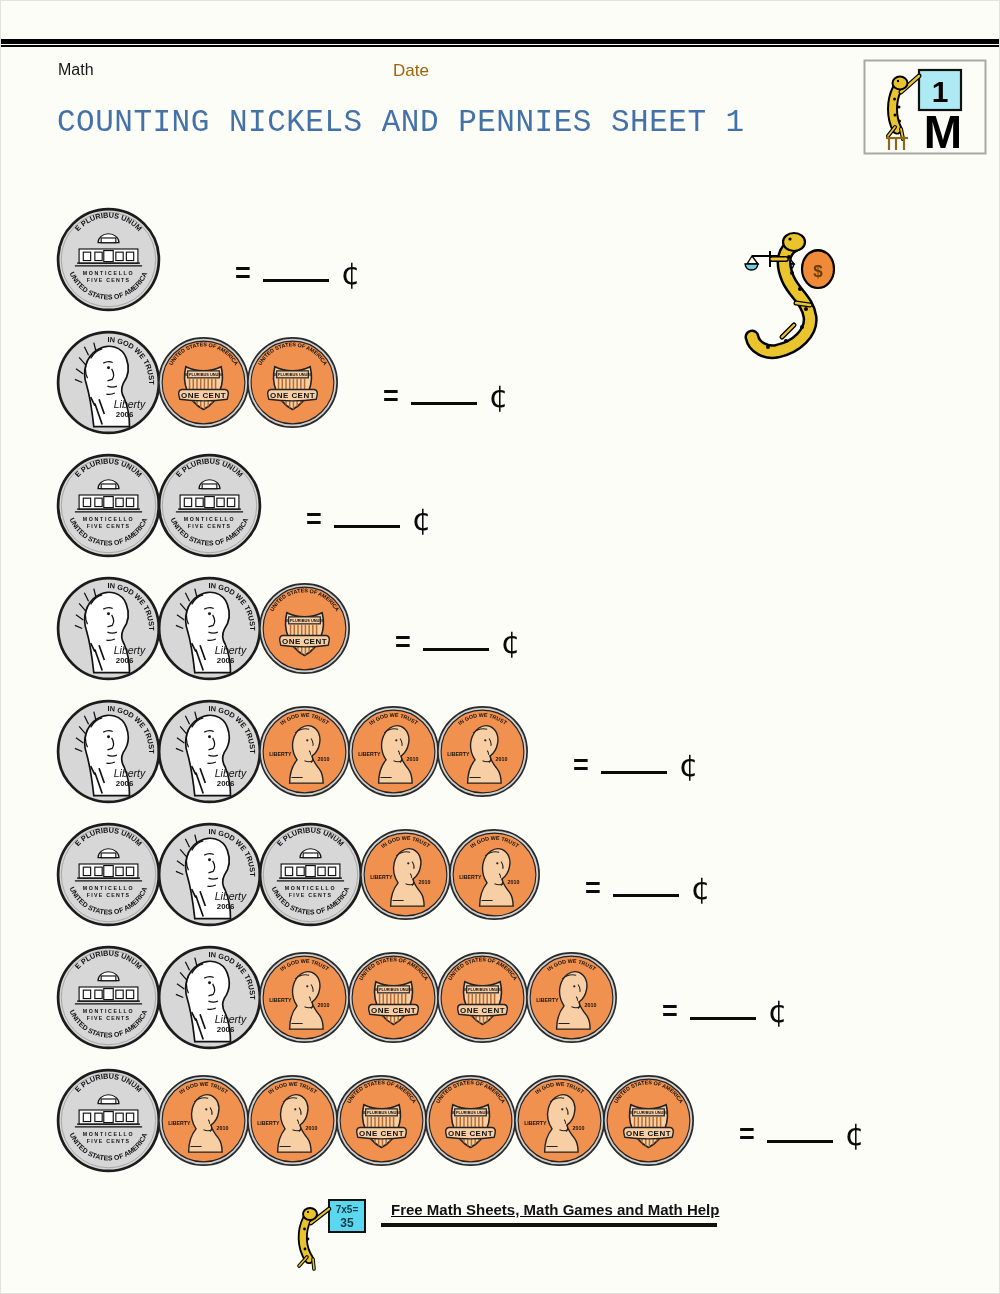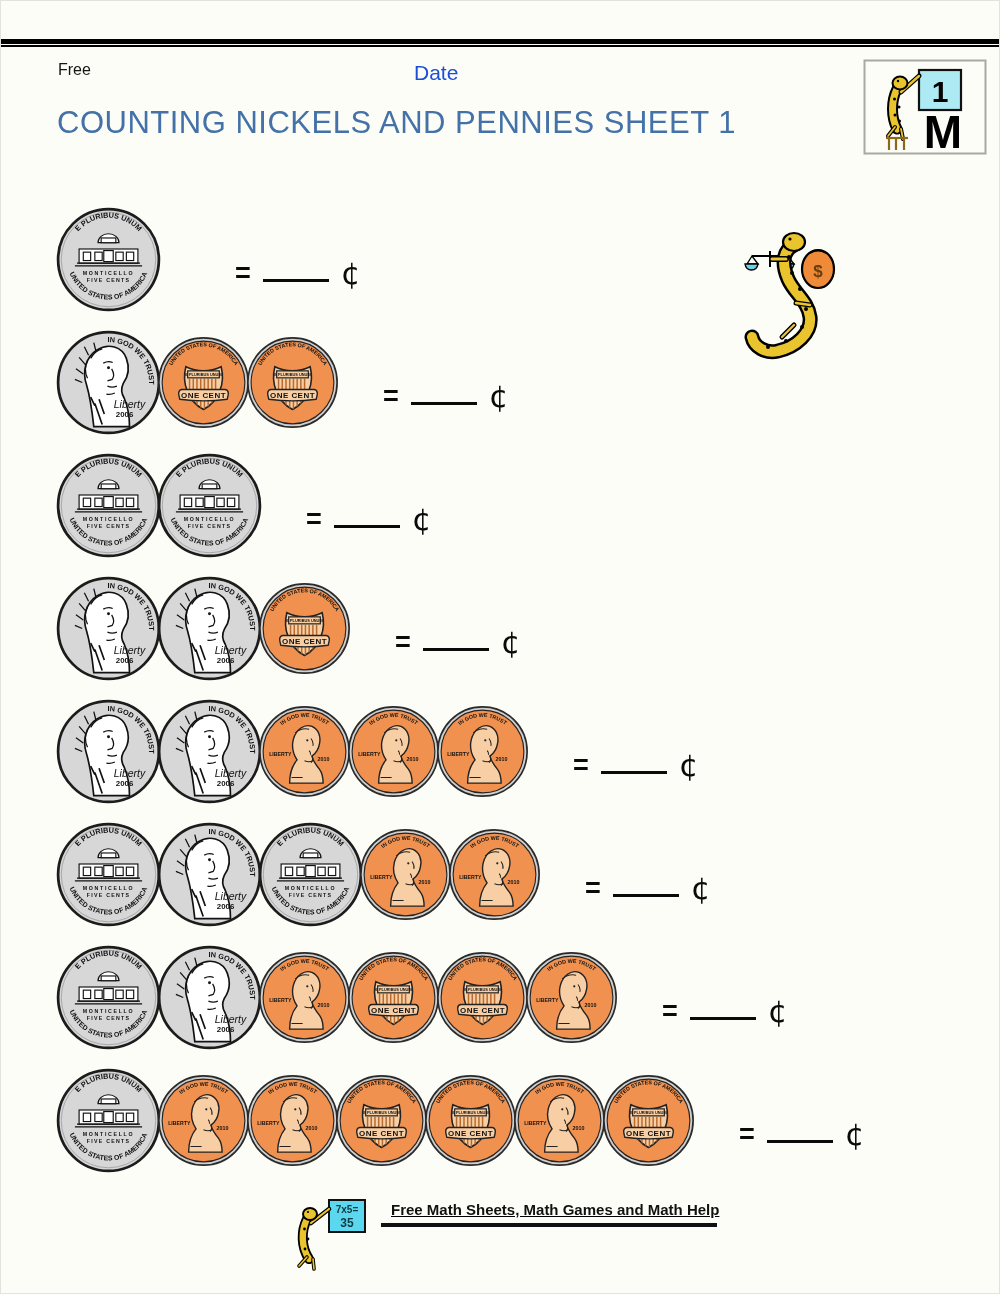--- a/index.html
+++ b/index.html
@@ -7,25 +7,25 @@
     position:relative; width:1000px; height:1294px;
     background:#fdfdf7; overflow:hidden;
     font-family:"Liberation Sans", sans-serif;
     box-sizing:border-box; border:1px solid #e3e3dd;
   }
   .top-rule{
     position:absolute; top:38px; left:0; width:1000px; height:9px;
     background:linear-gradient(#000 0 55%, #fdfdf7 55% 72%, #000 72% 88%, #fdfdf7 88% 100%);
   }
   .name-label{position:absolute; top:60px; left:57px; font-size:16px; color:#151515;}
-  .date-label{position:absolute; top:60px; left:413px; font-size:21px; color:#1d4ed8;}
+  .date-label{position:absolute; top:60px; left:392px; font-size:17px; color:#a16207;}
   .logo-box{position:absolute; top:58px; left:862px; width:124px; height:96px;}
   .page-title{
     position:absolute; top:104px; left:56px; margin:0;
-    font-family:Liberation Sans, sans-serif; font-weight:500;
+    font-family:Liberation Mono, monospace; font-weight:500;
     font-size:31px; color:#4472a8; letter-spacing:.5px; white-space:nowrap;
   }
   .instruction{
     position:absolute; top:170px; left:57px; margin:0;
     font-size:21.5px; color:#141414;
   }
   .rows{position:absolute; top:203px; left:55px; width:940px;}
   .coin-row{display:flex; align-items:center; height:110px; margin-bottom:13px;}
   .coin{display:inline-block; margin-right:-4px; line-height:0;}
   .coin.nickel svg{width:105px; height:105px;}
@@ -133,21 +133,21 @@
       <path id="pb-arc" d="M14,37 A38,38 0 0 1 86,37" fill="none"></path>
       <text font-size="5.8" font-weight="700" fill="#111"><textPath href="#pb-arc" startOffset="50%" text-anchor="middle">UNITED STATES OF AMERICA</textPath></text>
     </symbol>
   </defs>
 </svg>
 
 <div class="page">
 
   <div class="top-rule"></div>
 
-  <span class="name-label">Free</span>
+  <span class="name-label">Math</span>
   <span class="date-label">Date</span>
 
   <div class="logo-box">
     <svg viewBox="0 0 124 96" width="124" height="96">
       <rect x="1.5" y="1.5" width="121" height="93" fill="#fdfdf8" stroke="#a9a9a2" stroke-width="2"></rect>
       <rect x="56" y="11" width="42" height="40" fill="#aeeaf4" stroke="#111" stroke-width="2.2"></rect>
       <text x="77" y="43" font-size="30" font-weight="700" font-family="Liberation Serif, serif" text-anchor="middle" fill="#000">1</text>
       <text x="80" y="89" font-size="46" font-weight="900" font-family="DejaVu Sans, sans-serif" text-anchor="middle" fill="#000">M</text>
       <g>
         <path d="M34,30 C28,42 28,58 34,70" fill="none" stroke="#000" stroke-width="11" stroke-linecap="round"></path>

